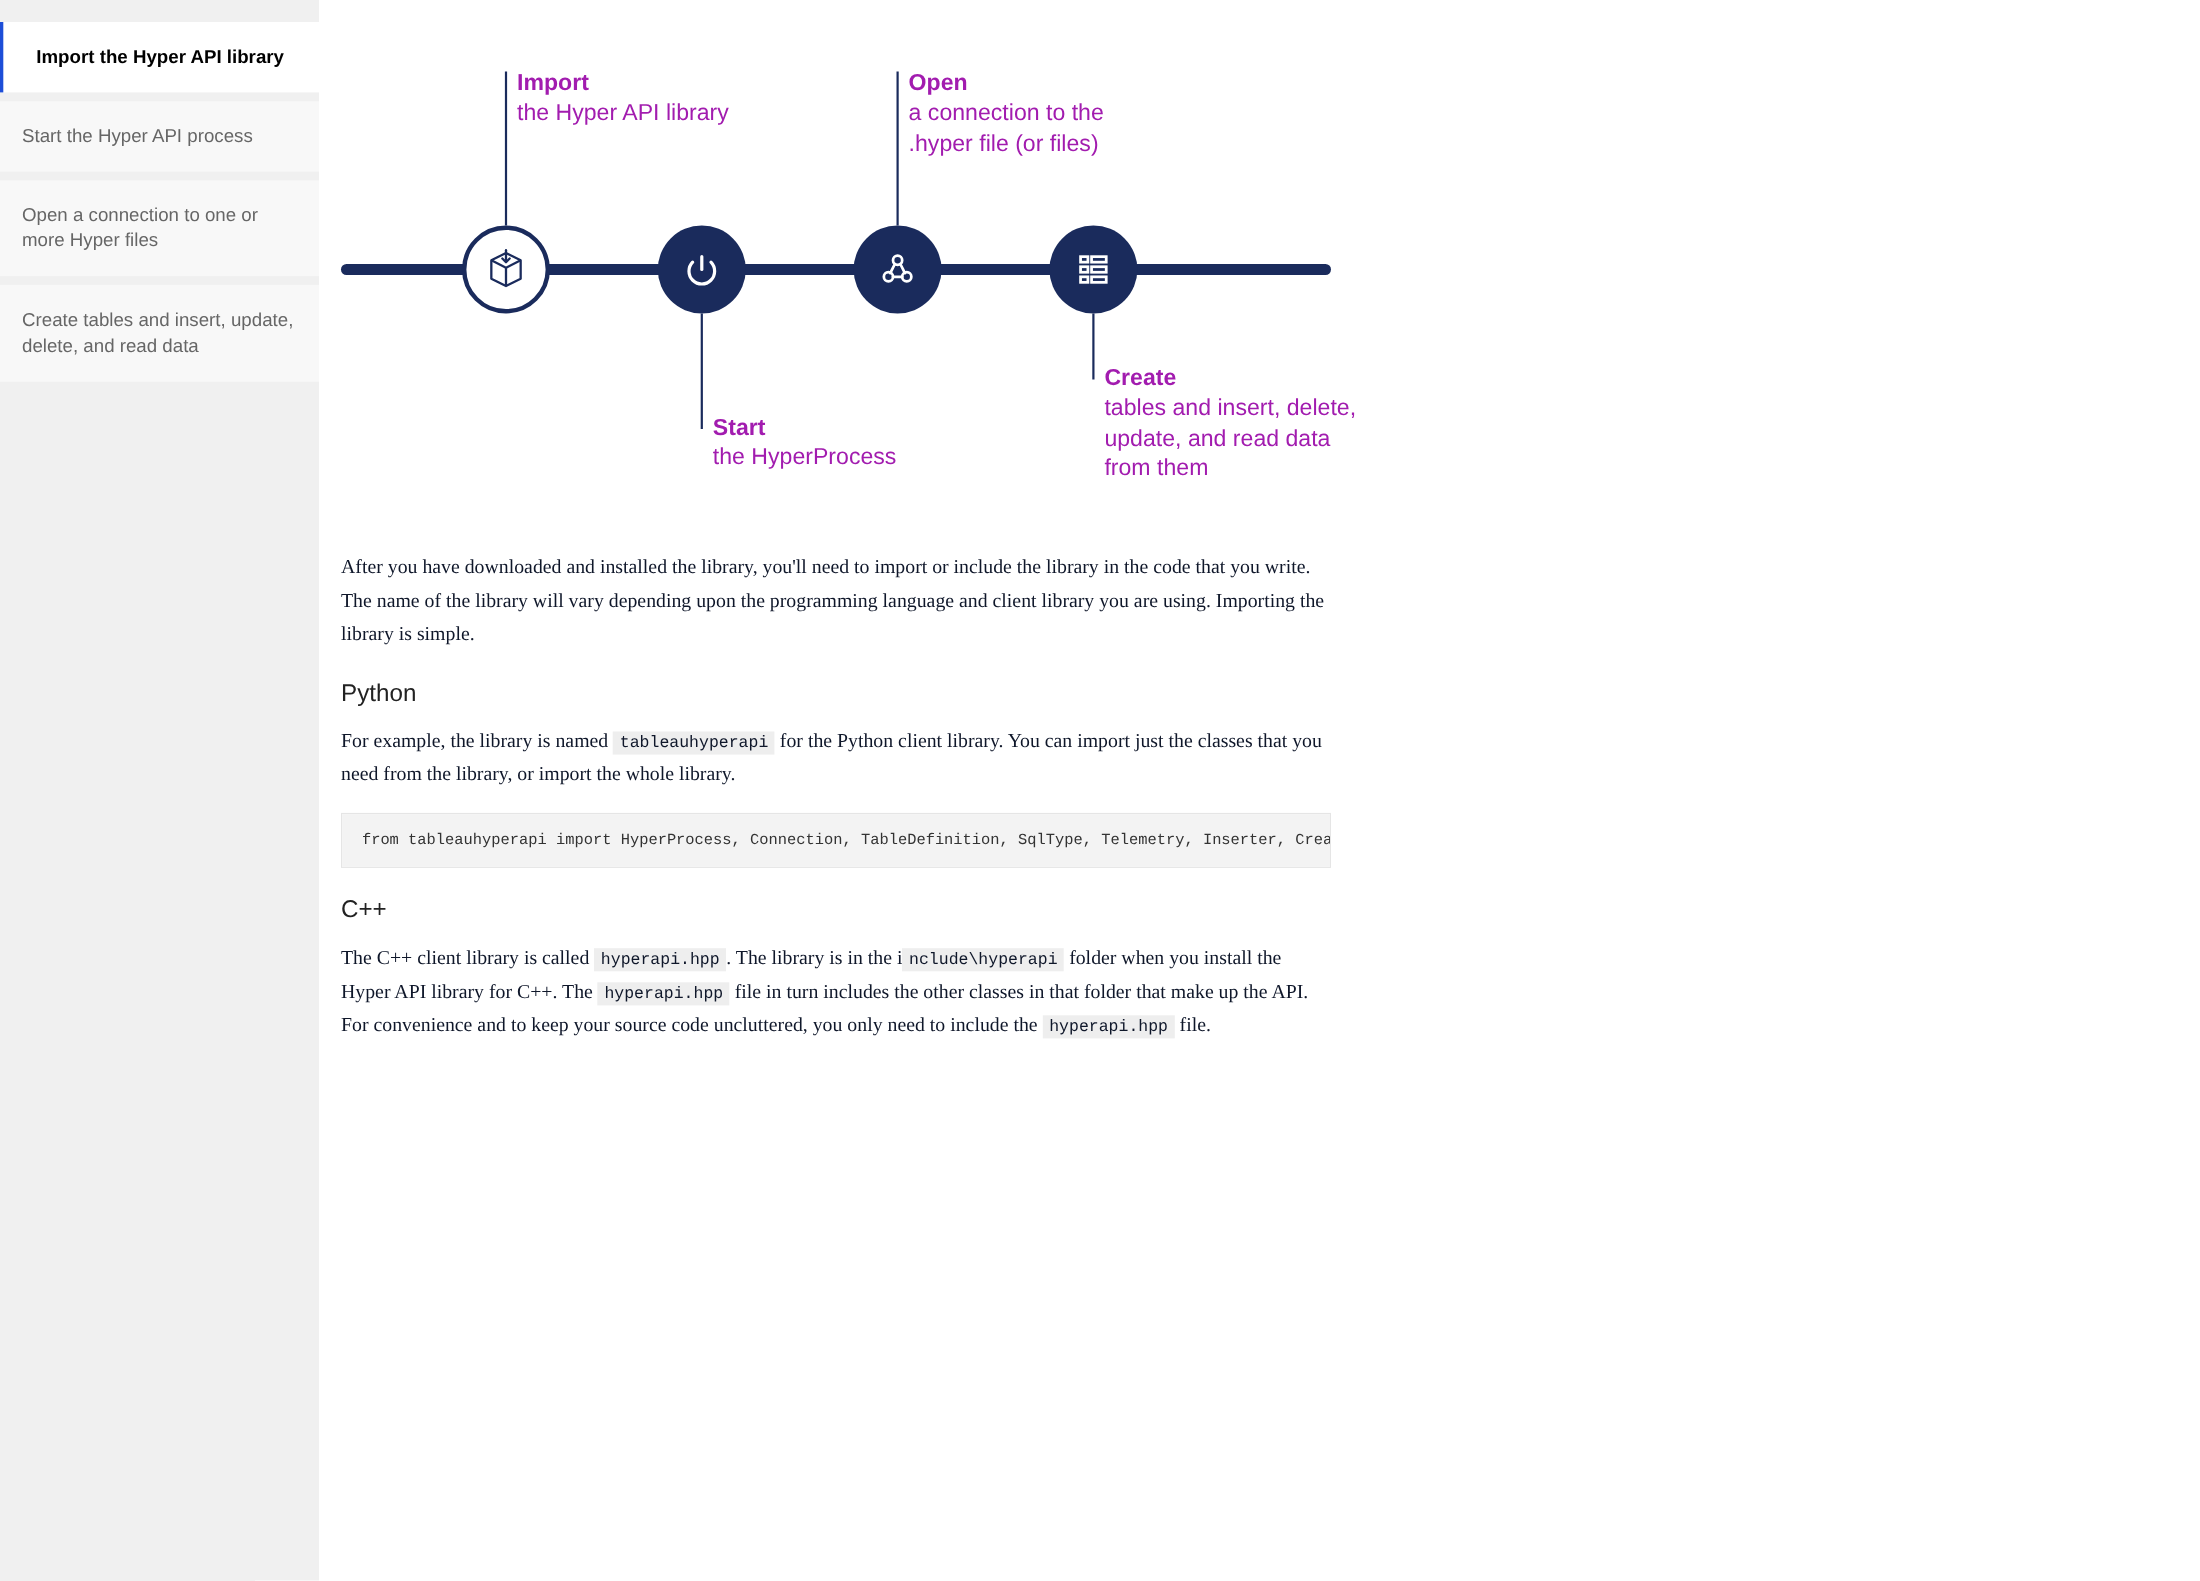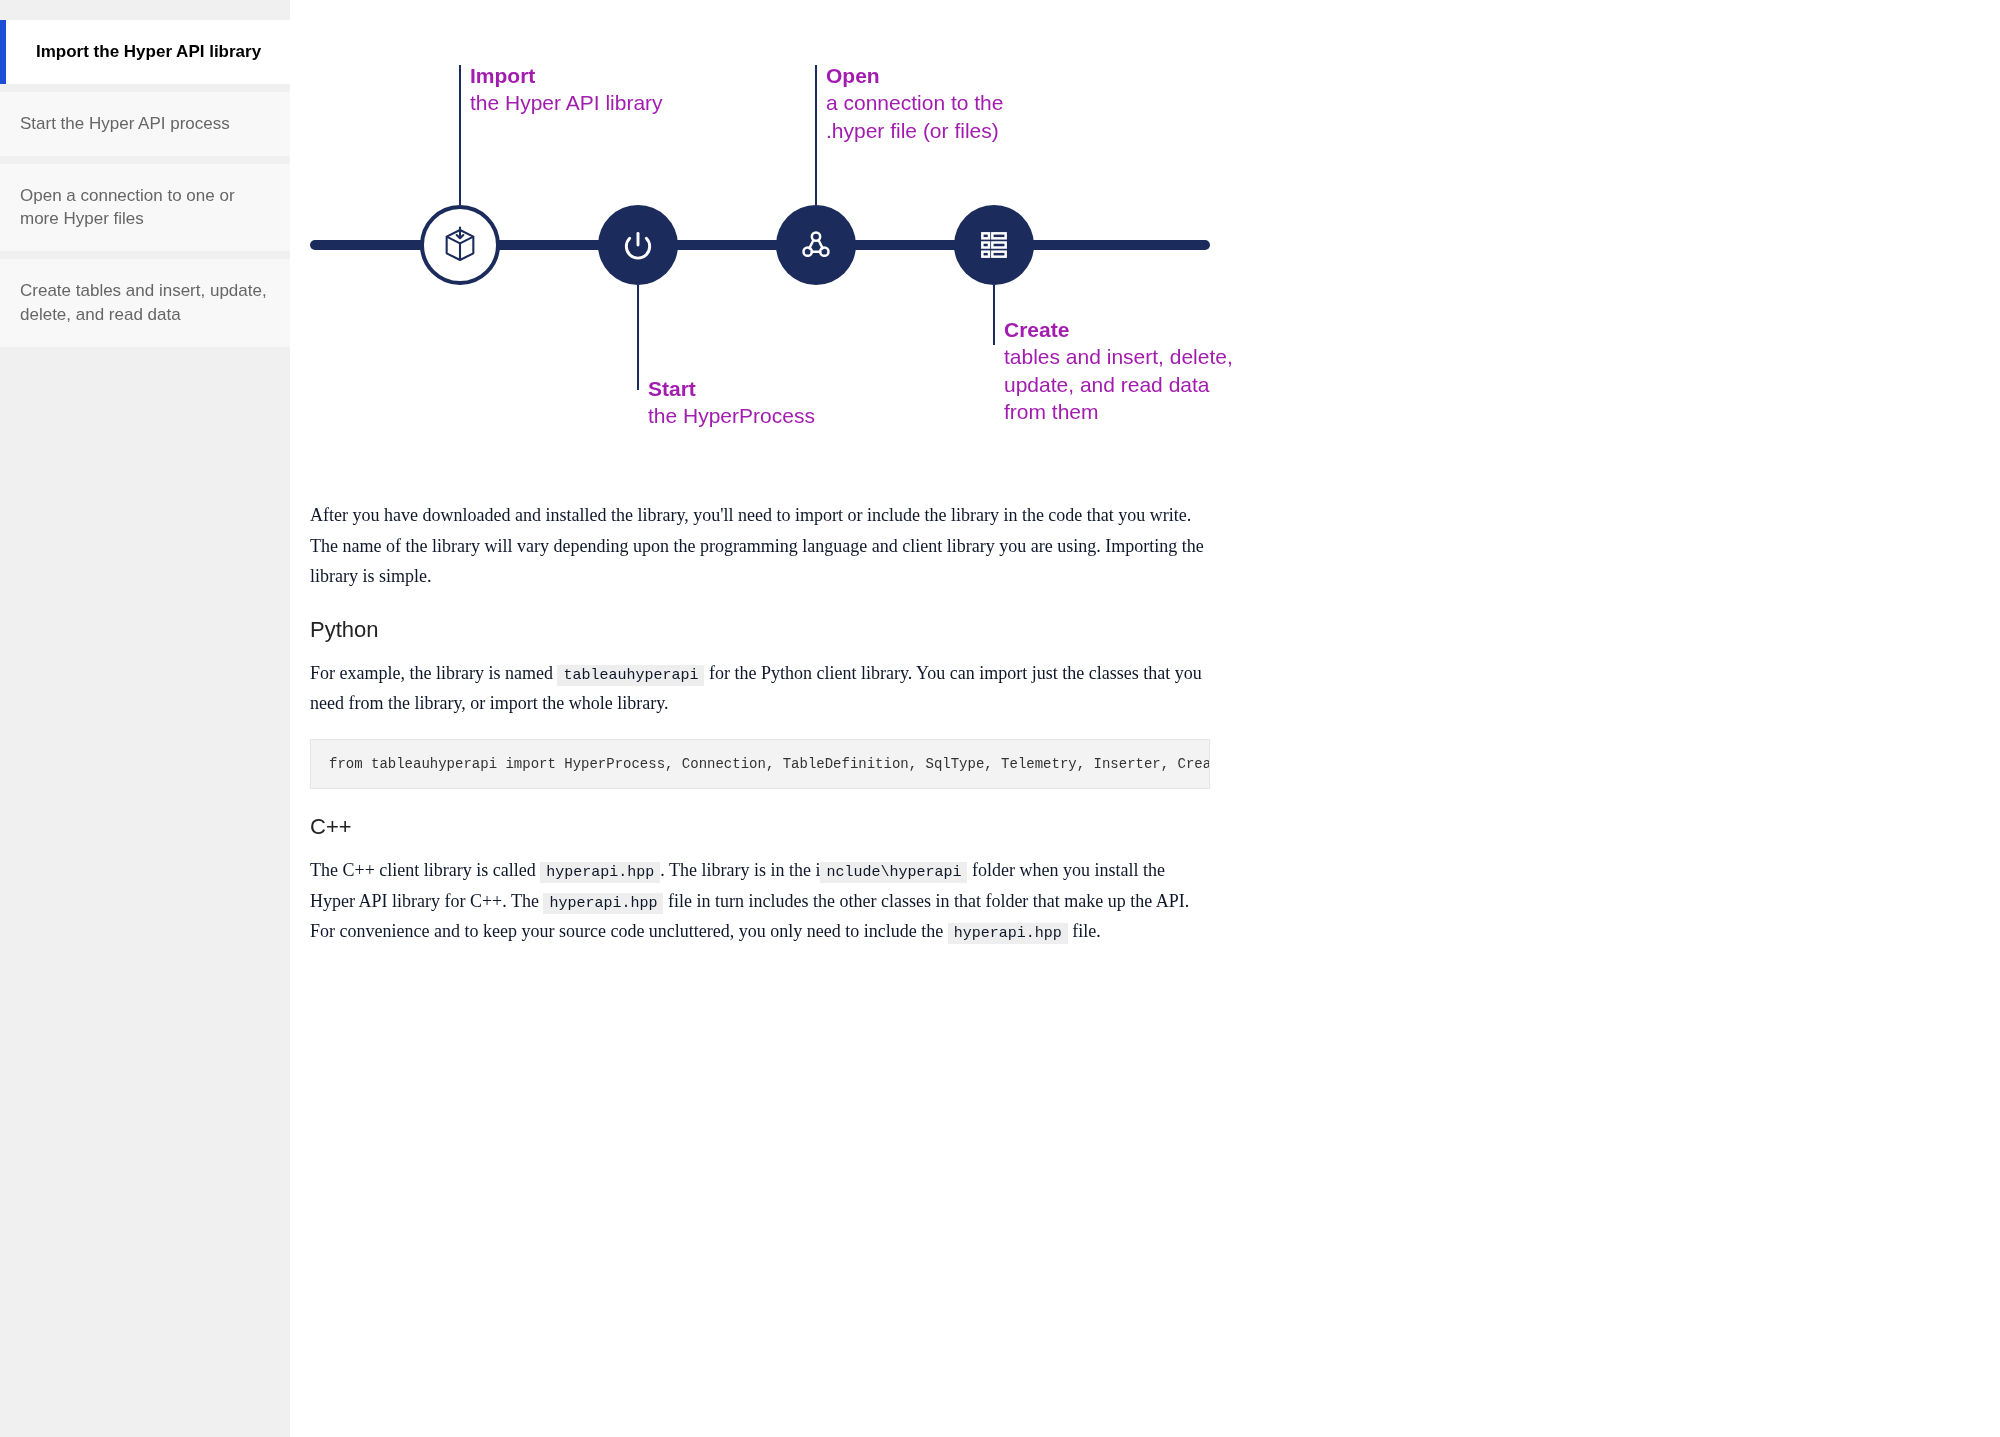--- a/index.html
+++ b/index.html
@@ -22,21 +22,21 @@
     color: #666;
     cursor: pointer;
     background: #f8f8f8;
     margin-bottom: 8px;
     line-height: 1.4;
   }
   .nav-item.active {
     background: #fff;
     color: #000;
     font-weight: 700;
-    border-left: 6px solid #1d4ed8;
+    border-left: 3px solid #1d4ed8;
     padding-left: 30px;
   }
   .main {
     flex: 1;
     padding: 30px 40px 40px 20px;
     max-width: 960px;
   }
   .diagram {
     position: relative;
     height: 430px;
@@ -178,21 +178,21 @@
 
     <div class="label" style="left:160px; top:32px; width:220px;">
       <strong>Import</strong><br><span>the Hyper API library</span>
     </div>
     <div class="label" style="left:516px; top:32px; width:220px;">
       <strong>Open</strong><br><span>a connection to the .hyper file (or files)</span>
     </div>
     <div class="label" style="left:338px; top:345px; width:220px;">
       <strong>Start</strong><br><span>the HyperProcess</span>
     </div>
-    <div class="label" style="left:694px; top:286px; width:230px;">
+    <div class="label" style="left:694px; top:300px; width:230px;">
       <strong>Create</strong><br><span>tables and insert, delete, update, and read data from them</span>
     </div>
   </div>
 
   <div class="content">
     <p>After you have downloaded and installed the library, you'll need to import or include the library in the code that you write. The name of the library will vary depending upon the programming language and client library you are using. Importing the library is simple.</p>
 
     <h2>Python</h2>
     <p>
       <span>For example, the library is named </span><code class="inline">tableauhyperapi</code><span> for the Python client library. You can import just the classes that you need from the library, or import the whole library.</span>

